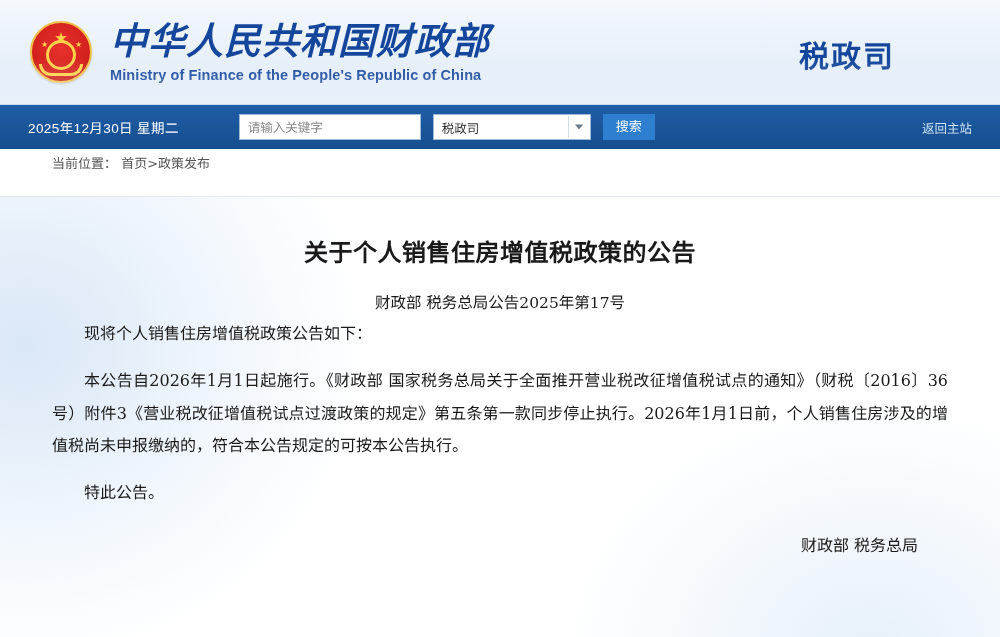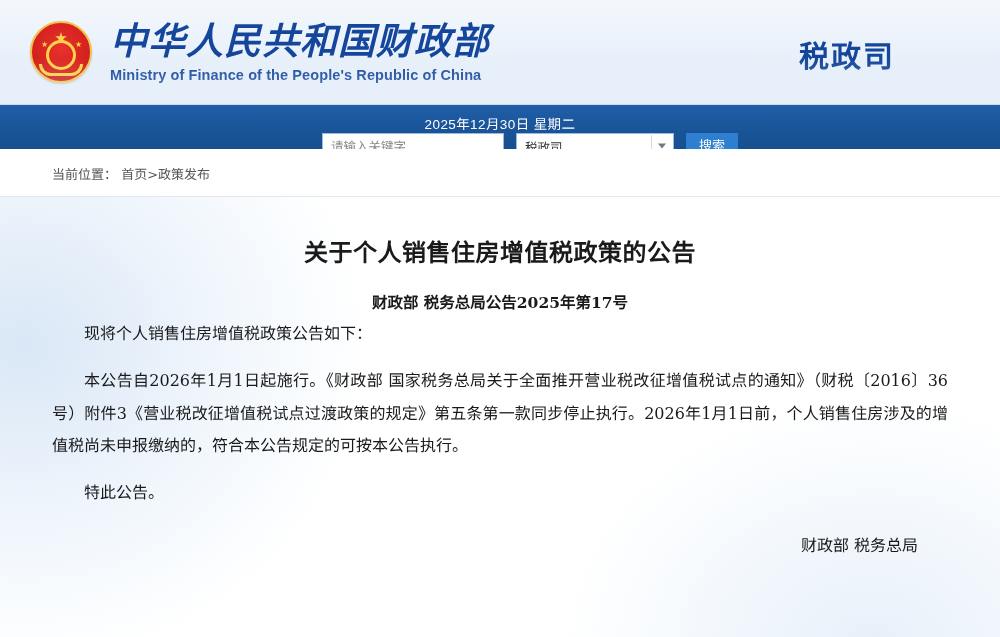--- a/index.html
+++ b/index.html
@@ -99,24 +99,23 @@
     font-family: "DejaVu Sans", "Liberation Sans", sans-serif;
     letter-spacing: 2px;
   }
 
   
   .bluebar {
     height: 44px;
     background: linear-gradient(180deg, #1f5fa8 0%, #1a5499 55%, #17508f 100%);
     display: flex;
     align-items: center;
-    padding: 8px 28px;
+    padding: 0 28px;
     color: #fff;
     position: relative;
-    flex-direction: column;
   }
   .bar-date {
     font-size: 13.5px;
     color: #ffffff;
     letter-spacing: 0.4px;
     white-space: nowrap;
   }
   .search-area {
     display: flex;
     align-items: center;
@@ -185,21 +184,21 @@
   
   .crumbwrap {
     position: relative;
     height: 48px;
     border-bottom: 1px solid #e3e8ee;
     background: #ffffff;
   }
   .crumb {
     position: absolute;
     left: 52px;
-    top: 15px;
+    top: 4px;
     font-size: 13px;
     color: #555;
     font-family: "DejaVu Sans", "Liberation Sans", sans-serif;
   }
   .crumb a { color: #555; text-decoration: none; }
 
   
   .content {
     position: relative;
     height: 440px;
@@ -232,21 +231,21 @@
     text-align: center;
     font-size: 24px;
     font-weight: bold;
     color: #1a1a1a;
     font-family: "DejaVu Sans", "Liberation Sans", sans-serif;
     letter-spacing: 0.5px;
   }
   .doc-number {
     text-align: center;
     font-size: 15.5px;
-    font-weight: bold;
+    font-weight: normal;
     color: #1a1a1a;
     margin-top: 22px;
     font-family: "DejaVu Serif", "Liberation Serif", serif;
   }
   .para {
     font-size: 16px;
     line-height: 2.05;
     color: #1a1a1a;
     text-align: justify;
     text-indent: 2em;

